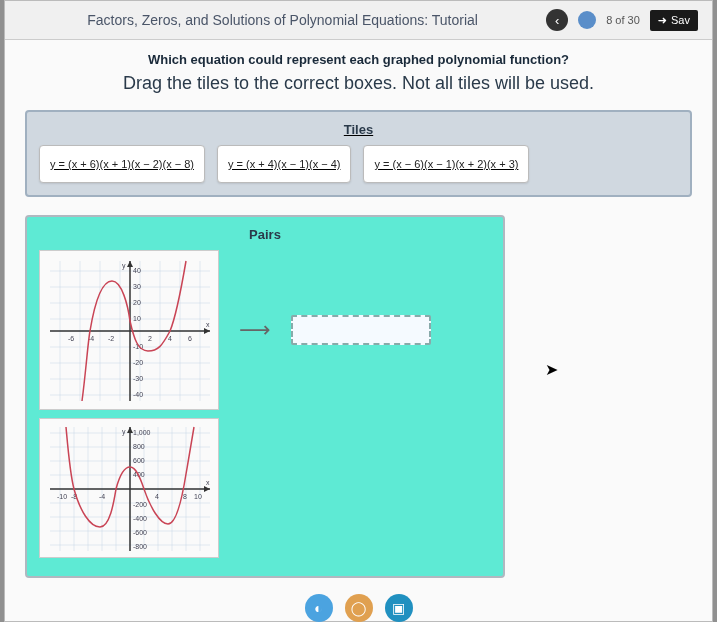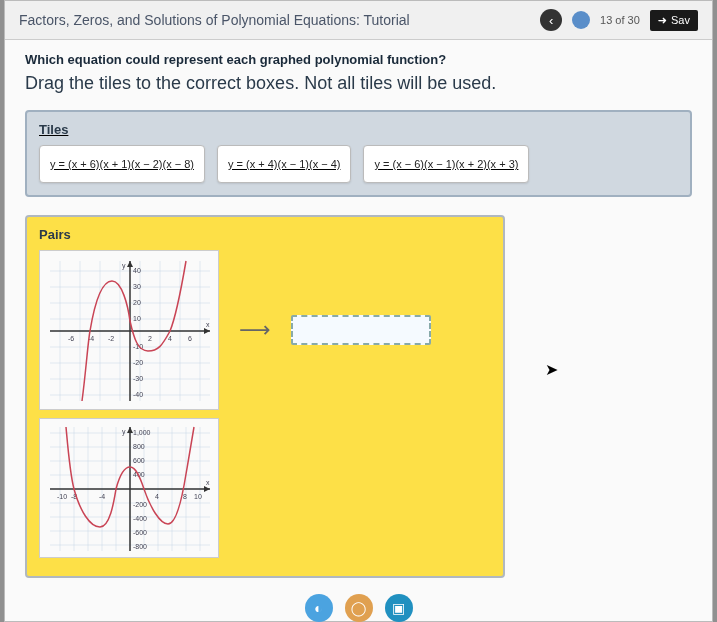--- a/index.html
+++ b/index.html
@@ -1,32 +1,32 @@
 <!DOCTYPE html>
 <html><head>
   <meta charset="utf-8">
   <style>
     * { margin: 0; padding: 0; box-sizing: border-box; }
     body { font-family: Arial, sans-serif; background: #909090; width: 717px; height: 622px; overflow: hidden; }
-    .page { background: #fafafa; margin: 0 4px; height: 622px; border: 1px solid #bbb; padding: 0; }
+    .page { background: #fafafa; margin: 0 4px; height: 622px; border: 1px solid #bbb; padding: 0; text-align: center; }
     .topbar { display: flex; align-items: center; padding: 8px 14px; border-bottom: 1px solid #ccc; background: #f0f0f0; }
     .title { color: #4a5568; font-size: 14px; flex: 1; }
     .topright { display: flex; align-items: center; gap: 10px; }
     .nav-circle { width: 22px; height: 22px; border-radius: 50%; background: #333; color: #fff; display: flex; align-items: center; justify-content: center; font-size: 13px; cursor: pointer; }
     .status-dot { width: 18px; height: 18px; border-radius: 50%; background: #5a8ec9; }
     .counter { font-size: 11px; color: #555; }
     .save-btn { background: #1a1a1a; color: #fff; padding: 4px 8px; font-size: 11px; border-radius: 2px; display: flex; align-items: center; gap: 4px; cursor: pointer; }
     .content { padding: 12px 20px; }
     .question { color: #1a2a3a; font-size: 13px; font-weight: 600; margin-bottom: 6px; }
     .instr { color: #2a3a4a; font-size: 18px; margin-bottom: 16px; }
     .tiles-container { border: 2px solid #a0b0c0; background: #d0d8e0; border-radius: 4px; padding: 10px 12px 12px; margin-bottom: 18px; text-decoration: underline; }
     .tiles-label { font-size: 13px; color: #2a3a4a; margin-bottom: 8px; font-weight: 600; }
     .tiles-row { display: flex; gap: 12px; flex-wrap: wrap; }
     .tile { background: #fff; border: 1px solid #bbb; border-radius: 4px; padding: 12px 10px; font-size: 11px; color: #222; cursor: grab; box-shadow: 0 1px 2px rgba(0,0,0,0.1); }
-    .pairs-container { border: 2px solid #b0b8c0; background: #fde047; border-radius: 4px; padding: 10px 12px; width: 480px; }
+    .pairs-container { border: 2px solid #b0b8c0; background: #5eead4; border-radius: 4px; padding: 10px 12px; width: 480px; }
     .pairs-label { font-size: 13px; color: #2a3a4a; margin-bottom: 8px; font-weight: 600; }
     .pair-row { display: flex; align-items: center; gap: 20px; margin-bottom: 8px; }
     .graph-box { width: 180px; height: 160px; background: #fafafa; border: 1px solid #ccc; position: relative; }
     .arrow { font-size: 22px; color: #666; cursor: pointer; }
     .drop-zone { width: 140px; height: 30px; border: 2px dashed #8aa; background: #f5faff; border-radius: 2px; }
     .taskbar { display: flex; justify-content: center; gap: 12px; padding: 4px; }
     .tb-icon { width: 28px; height: 28px; border-radius: 50%; display: flex; align-items: center; justify-content: center; font-size: 14px; color: #fff; cursor: pointer; }
     .cursor { position: absolute; left: 545px; top: 360px; font-size: 16px; color: #000; pointer-events: none; }
     svg .grid line { stroke: #c5d5e5; stroke-width: 0.5; }
     svg .axis line { stroke: #333; stroke-width: 1.5; }
@@ -35,21 +35,21 @@
   </style>
 </head>
 <body>
 
 <div class="page">
   <div class="topbar">
     <div class="title">Factors, Zeros, and Solutions of Polynomial Equations: Tutorial</div>
     <div class="topright">
       <div class="nav-circle">‹</div>
       <div class="status-dot"></div>
-      <div class="counter">13 of 30</div>
+      <div class="counter">8 of 30</div>
       <div class="save-btn">
         <span>➜</span>
         <span>Sav</span>
       </div>
     </div>
   </div>
 
   <div class="content">
     <div class="question">Which equation could represent each graphed polynomial function?</div>
     <div class="instr">Drag the tiles to the correct boxes. Not all tiles will be used.</div>

